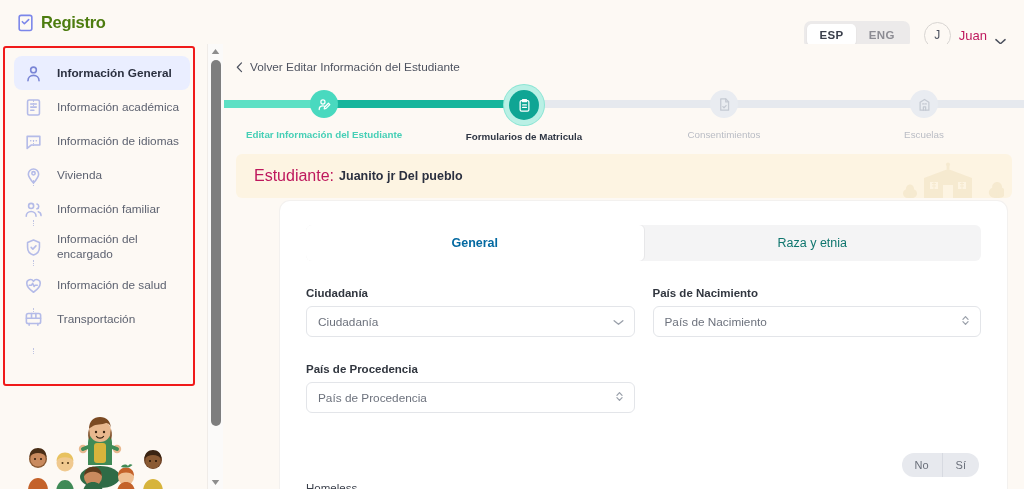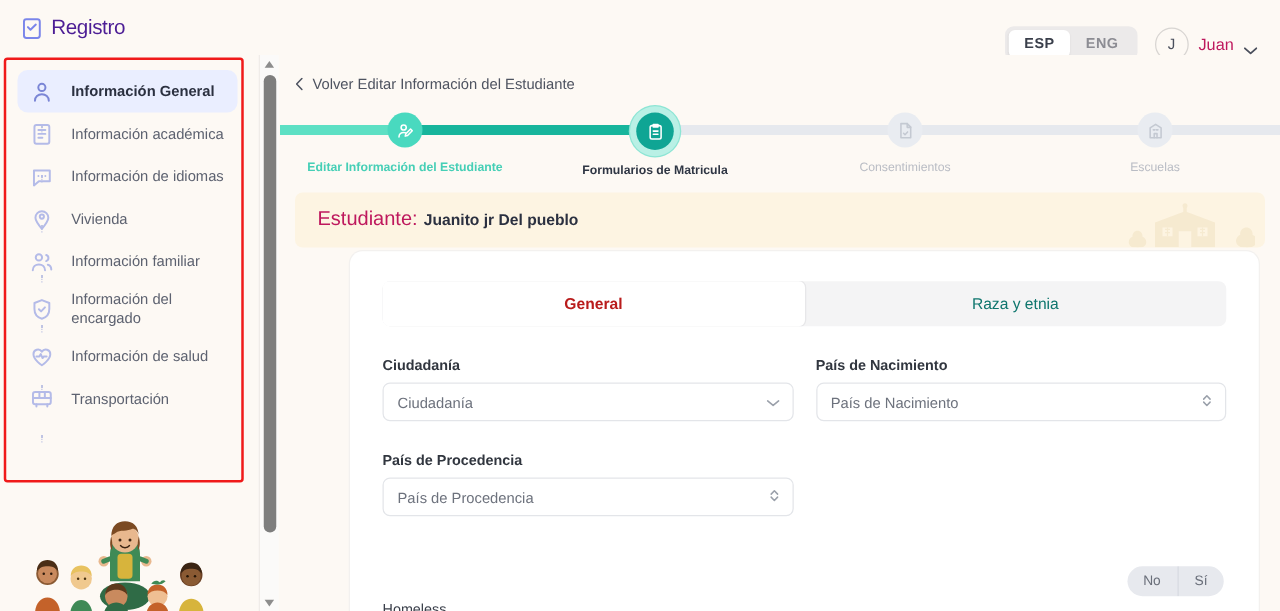--- a/index.html
+++ b/index.html
@@ -15,21 +15,21 @@
 
   
   .topbar {
     position: absolute; top: 0; left: 0; width: 1024px; height: 44px;
     background: #fdf9f4;
     display: flex; align-items: center; justify-content: space-between;
     padding: 0 18px 0 16px;
   }
   .brand { display: flex; align-items: center; gap: 6px; }
   .brand-icon { width: 19px; height: 19px; display: block; }
-  .brand-text { font-size: 16.5px; font-weight: normal; letter-spacing: -0.3px; color: #4c1d95; }
+  .brand-text { font-size: 16.5px; font-weight: bold; letter-spacing: -0.3px; color: #4d7c0f; }
 
   .topright { display: flex; align-items: center; gap: 14px; margin-top: 26px; }
   .lang-toggle {
     display: flex; align-items: center; background: #eceaea;
     border-radius: 7px; padding: 3px; gap: 1px;
   }
   .lang-opt {
     font-size: 11.5px; font-weight: bold; letter-spacing: 0.4px;
     padding: 5px 12px; border-radius: 5px; color: #8c8c93; cursor: pointer;
   }
@@ -142,21 +142,21 @@
     background: #ffffff; border-radius: 10px 10px 0 0;
     box-shadow: 0 0 0 1px #f3f1ef;
     padding: 24px 26px 0 26px; overflow: hidden;
   }
   .tabs { display: flex; background: #f4f4f5; border-radius: 6px; overflow: hidden; }
   .tab {
     flex: 1; text-align: center; font-size: 12.5px; padding: 11px 0;
     color: #0f766e; cursor: pointer;
   }
   .tab.active {
-    background: #ffffff; color: #b91c1c; font-weight: bold;
+    background: #ffffff; color: #0369a1; font-weight: bold;
     border: 1px solid #e7e7e9; border-radius: 6px; margin: -1px;
   }
 
   .grid { display: flex; gap: 18px; margin-top: 26px; }
   .col { flex: 1; }
   .field-label { font-size: 11.5px; font-weight: bold; color: #31363f; margin-bottom: 7px; }
   .select {
     position: relative; height: 31px; border: 1px solid #e3e5e9; border-radius: 6px;
     background: #ffffff; display: flex; align-items: center;
     padding: 0 28px 0 11px; font-size: 11.8px; color: #6d727d; cursor: pointer;

